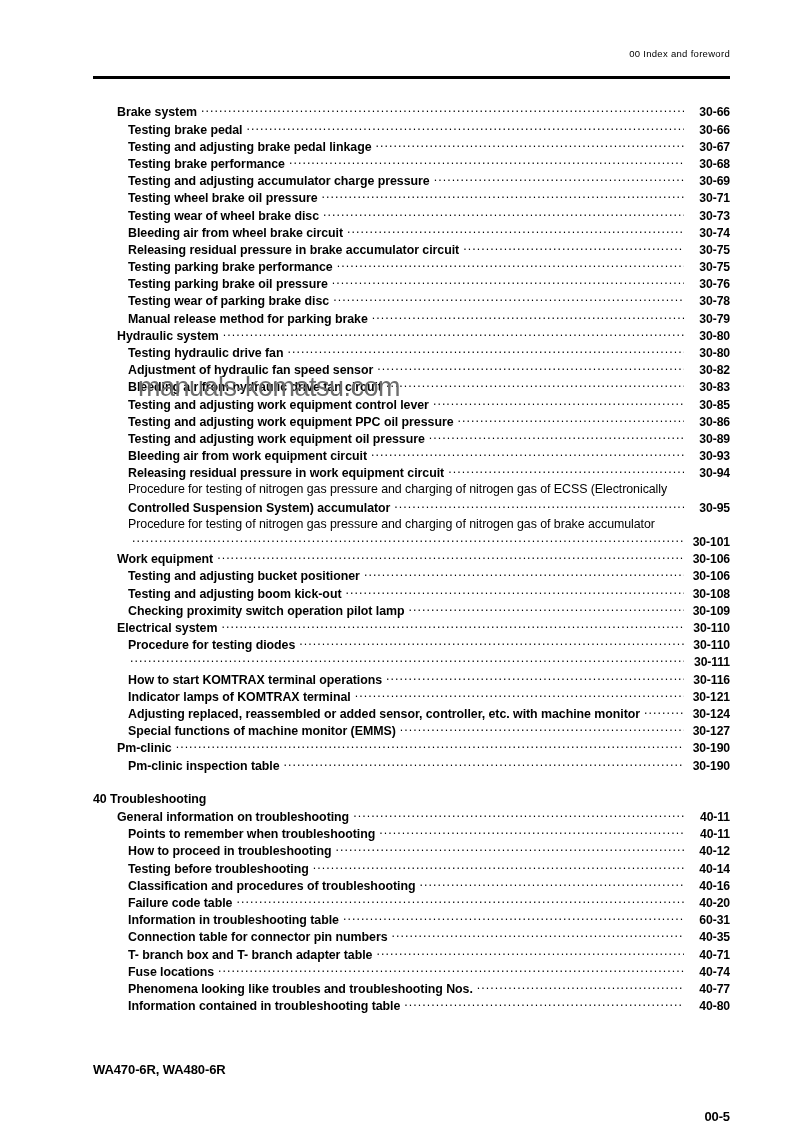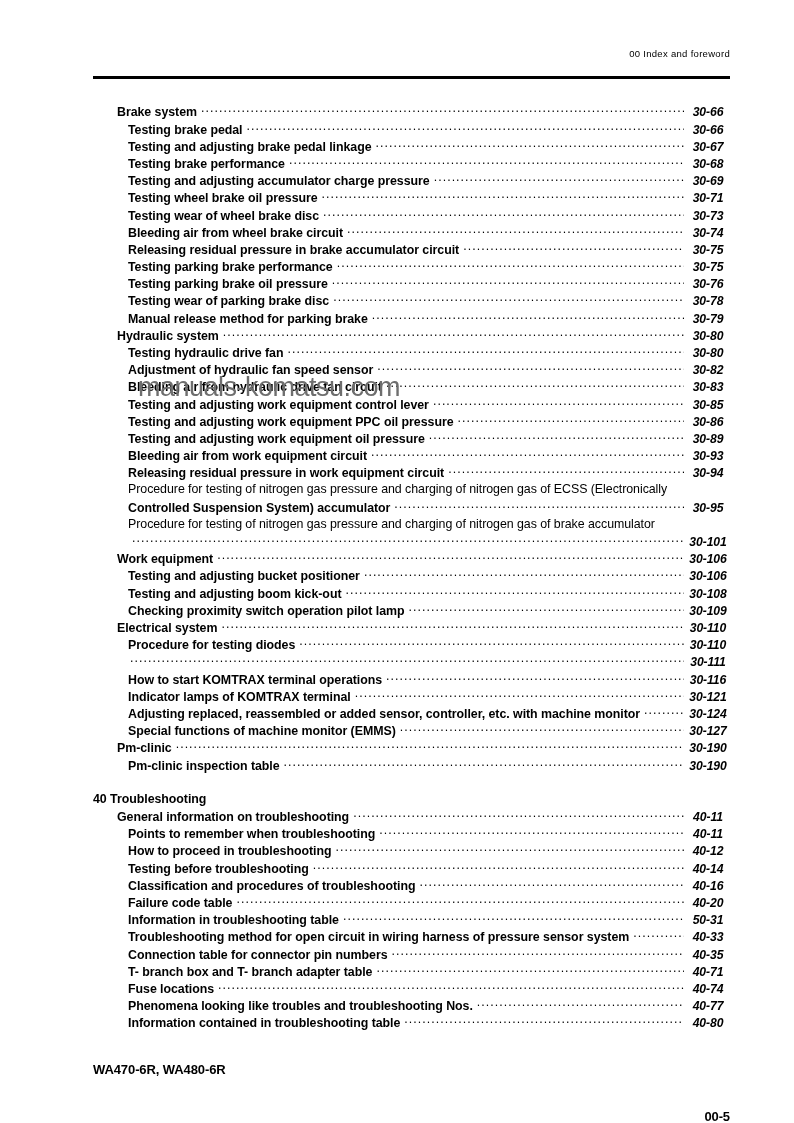--- a/index.html
+++ b/index.html
@@ -83,25 +83,24 @@
     bottom: 0.08em;
     font-size: 12.4px;
     letter-spacing: 1.05px;
     color: #000;
     white-space: nowrap;
   }
 
   .toc-row .pageno {
     flex: 0 0 auto;
     width: 44px;
-    text-align: center;
+    text-align: right;
     font-weight: bold;
     font-size: 12.2px;
     letter-spacing: -0.1px;
-    font-style: italic;
   }
 
   
   .lvl0 { padding-left: 0px; }
   .lvl1 { padding-left: 24px; }
   .lvl2 { padding-left: 35px; }
 
   
   .toc-head {
     position: relative;
@@ -381,26 +380,21 @@
         <span class="pageno">40-16</span>
       </div>
       <div class="toc-row lvl2">
         <span class="label">Failure code table</span>
         <span class="leader"></span>
         <span class="pageno">40-20</span>
       </div>
       <div class="toc-row lvl2">
         <span class="label">Information in troubleshooting table</span>
         <span class="leader"></span>
-        <span class="pageno">50-31</span>
-      </div>
-      <div class="toc-row lvl2">
-        <span class="label">Troubleshooting method for open circuit in wiring harness of pressure sensor system</span>
-        <span class="leader"></span>
-        <span class="pageno">40-33</span>
+        <span class="pageno">60-31</span>
       </div>
       <div class="toc-row lvl2">
         <span class="label">Connection table for connector pin numbers</span>
         <span class="leader"></span>
         <span class="pageno">40-35</span>
       </div>
       <div class="toc-row lvl2">
         <span class="label">T- branch box and T- branch adapter table</span>
         <span class="leader"></span>
         <span class="pageno">40-71</span>

